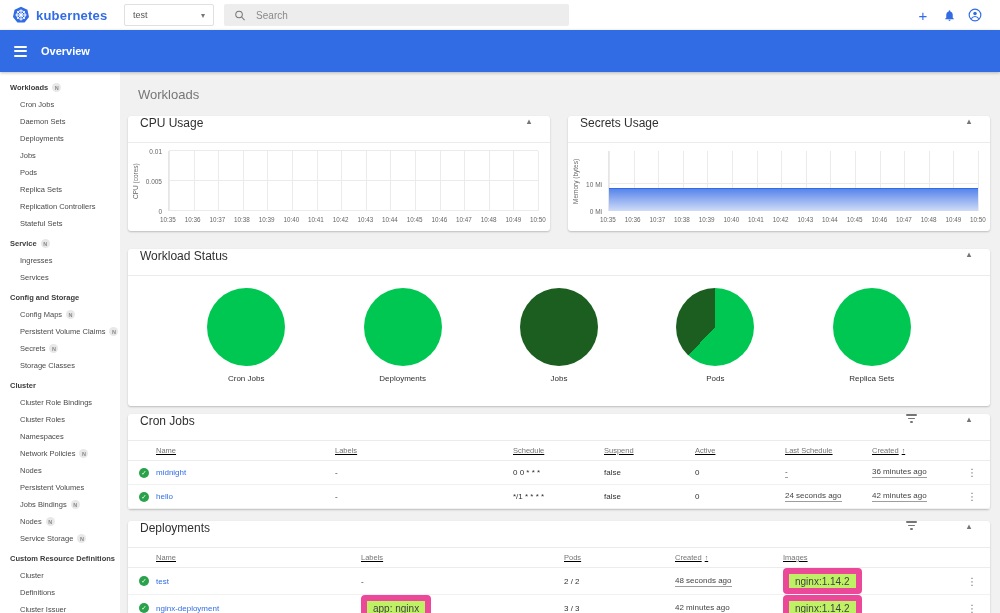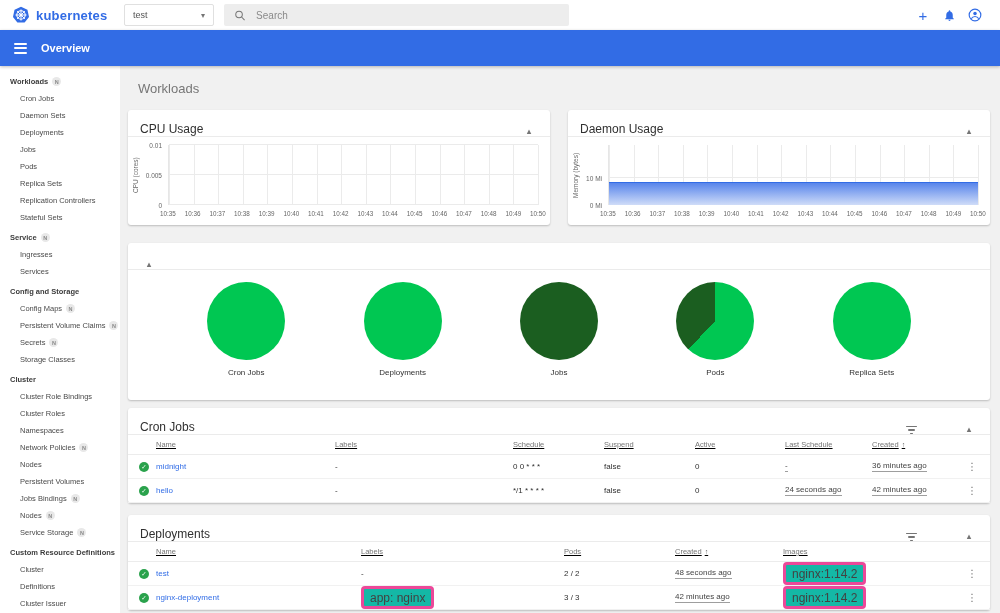--- a/index.html
+++ b/index.html
@@ -18,21 +18,21 @@
     display:flex; align-items:center; padding:0 10px; gap:10px; }
   .search-box input { border:none; outline:none; background:transparent; font-size:10px;
     color:#444; width:100%; font-family:"Liberation Sans", sans-serif; }
   .search-box input::placeholder { color:#8a8a8a; }
   .toolbar-spacer { flex:1; }
   .tb-action { background:none; border:none; color:#326ce5; width:26px; height:26px;
     display:flex; align-items:center; justify-content:center; cursor:pointer; }
   .plus-glyph { font-size:15px; font-weight:400; line-height:1; }
 
   
-  .appbar { height:36px; background:#326ce5; display:flex; align-items:center; padding:16px 14px;
+  .appbar { height:42px; background:#326ce5; display:flex; align-items:center; padding:16px 14px;
     box-shadow:0 1px 3px rgba(0,0,0,.25); position:relative; z-index:5; }
   .hamburger { background:none; border:none; display:flex; flex-direction:column; gap:2.5px;
     cursor:pointer; margin-right:14px; padding:2px 0; }
   .hamburger span { display:block; width:13px; height:2px; background:#fff; border-radius:1px; }
   .appbar-title { color:#fff; font-size:11px; font-weight:bold; }
 
   
   .layout { display:flex; height:557px; }
   aside { width:120px; background:#fff; height:100%; overflow:hidden; padding-top:4px; flex:none; }
   main { flex:1; height:100%; overflow:hidden; padding:0 10px 0 8px; }
@@ -43,21 +43,21 @@
   .side-item { font-size:7.5px; color:#4a4a4a; padding:4px 4px 4px 20px; white-space:nowrap;
     display:flex; align-items:center; gap:4px; cursor:pointer; overflow:hidden; }
   .n-badge { background:#e8e8e8; color:#8a8a8a; font-size:5.5px; font-weight:bold;
     width:9px; height:9px; border-radius:50%; display:inline-flex; align-items:center;
     justify-content:center; flex:none; }
   .side-divider { border-top:1px solid #e4e4e4; margin:8px 0 2px 0; }
 
   
   .page-title { font-size:13px; font-weight:400; color:#767676; padding:15px 0 14px 10px; }
   .card { background:#fff; border-radius:3px; box-shadow:0 1px 2px rgba(0,0,0,.22); }
-  .card-head { height:27px; display:flex; align-items:flex-end; padding:0 12px;
+  .card-head { height:27px; display:flex; align-items:flex-start; padding:0 12px;
     border-bottom:1px solid #ebebeb;gap:25px; }
   .card-title { font-size:12px; color:#303030; flex:1; }
   .collapse-btn { background:none; border:none; color:#757575; font-size:9px; cursor:pointer;
     width:18px; text-align:center; }
   .filter-btn { background:none; border:none; cursor:pointer; display:flex; flex-direction:column;
     align-items:center; gap:2px; width:20px; margin-right:14px; }
   .filter-btn i { display:block; height:1.5px; background:#757575; border-radius:1px; }
   .filter-btn i:nth-child(1){width:11px}.filter-btn i:nth-child(2){width:7px}.filter-btn i:nth-child(3){width:3px}
 
   .charts-row { display:flex; gap:18px; margin-bottom:18px; }
@@ -92,22 +92,22 @@
   .dep-grid { grid-template-columns:28px 205px 203px 111px 108px 1fr 36px; }
   .thead { border-bottom:1px solid #ececec; min-height:20px;text-decoration:underline; }
   .th { font-size:7.5px; color:#757575; cursor:pointer; display:flex; align-items:center; gap:3px; }
   .sort-arrow { font-size:7px; color:#555; }
   .tbody .trow { border-bottom:1px solid #f1f1f1; min-height:24px; }
   .td { font-size:8px; color:#303030; }
   .check-icon { width:10px; height:10px; border-radius:50%; background:#2aa24c; color:#fff;
     font-size:6.5px; display:flex; align-items:center; justify-content:center; margin-left:11px; }
   .name-link { color:#326de6; cursor:pointer; }
   .underlined { color:#444; border-bottom:1px solid #9e9e9e; display:inline-block; line-height:1.25; cursor:default; }
-  .chip { display:inline-block; background:#14b8a6; border:3px solid #ec4899; border-radius:4px;
-    padding:1.5px 6px; font-size:12px; color:#424242; }
+  .chip { display:inline-block; background:#bef264; border:6px solid #ec4899; border-radius:4px;
+    padding:1.5px 6px; font-size:10px; color:#424242; }
   .kebab { background:none; border:none; color:#6e6e6e; font-size:10px; cursor:pointer;
     text-align:center; width:100%; }
   .pagination { height:25px; display:flex; align-items:center; justify-content:flex-end;
     gap:22px; padding-right:16px; font-size:7.5px; color:#757575; }
   .pg-btn { background:none; border:none; color:#9e9e9e; font-size:8px; cursor:pointer; letter-spacing:1px; }
 </style>
 </head>
 <body>
 
 <div class="app">
@@ -326,21 +326,21 @@
                 <span class="xtick" style="left: 73.3333%;">10:46</span>
                 <span class="xtick" style="left: 80%;">10:47</span>
                 <span class="xtick" style="left: 86.6667%;">10:48</span>
                 <span class="xtick" style="left: 93.3333%;">10:49</span>
                 <span class="xtick" style="left: 100%;">10:50</span>
               </div>
           </div>
         </section>
         <section class="card">
           <div class="card-head">
-            <span class="card-title">Daemon Usage</span>
+            <span class="card-title">Secrets Usage</span>
             <button class="collapse-btn">▴</button>
           </div>
           <div class="chart" id="memory-chart">
             <div class="ylabel">Memory (bytes)</div>
             <div class="yaxis">
                 <div class="ytick" style="bottom: 0%;">0 Mi</div>
                 <div class="ytick" style="bottom: 45%;">10 Mi</div>
               </div>
             <div class="plot">
                 <div class="vline" style="left: 0%;"></div>
@@ -380,20 +380,21 @@
                 <span class="xtick" style="left: 86.6667%;">10:48</span>
                 <span class="xtick" style="left: 93.3333%;">10:49</span>
                 <span class="xtick" style="left: 100%;">10:50</span>
               </div>
           </div>
         </section>
       </div>
 
       <section class="card status-card">
         <div class="card-head">
+          <span class="card-title">Workload Status</span>
           <button class="collapse-btn">▴</button>
         </div>
         <div class="pies" id="pies">
             <div class="pie-wrap">
               <div class="pie" style="background: conic-gradient(rgb(0, 199, 82) 0%, rgb(0, 199, 82) 100%);"></div>
               <div class="pie-label">Cron Jobs</div>
             </div>
             <div class="pie-wrap">
               <div class="pie" style="background: conic-gradient(rgb(0, 199, 82) 0%, rgb(0, 199, 82) 100%);"></div>
               <div class="pie-label">Deployments</div>

